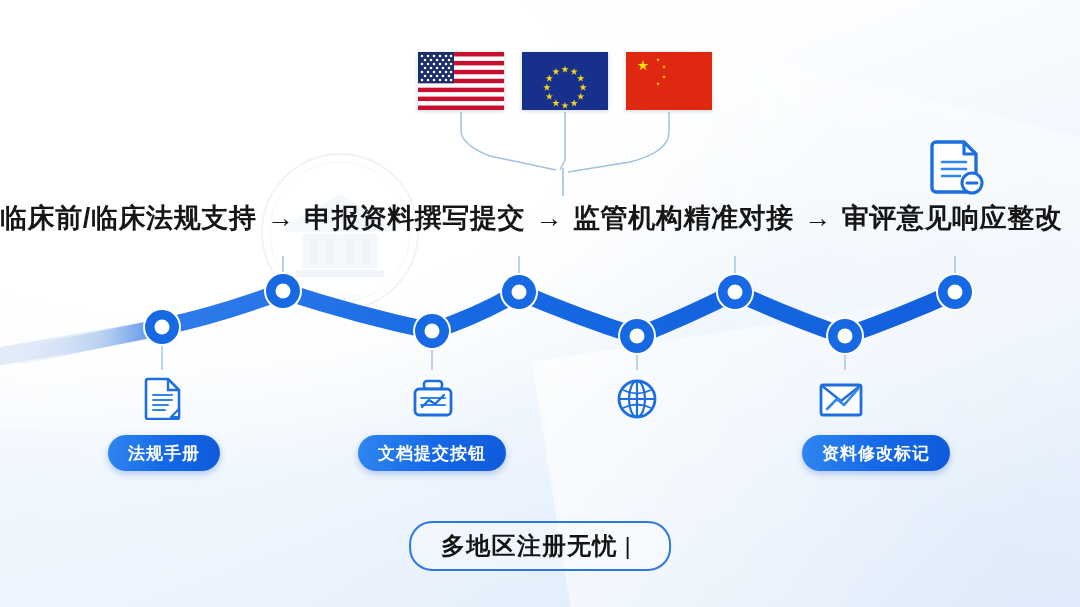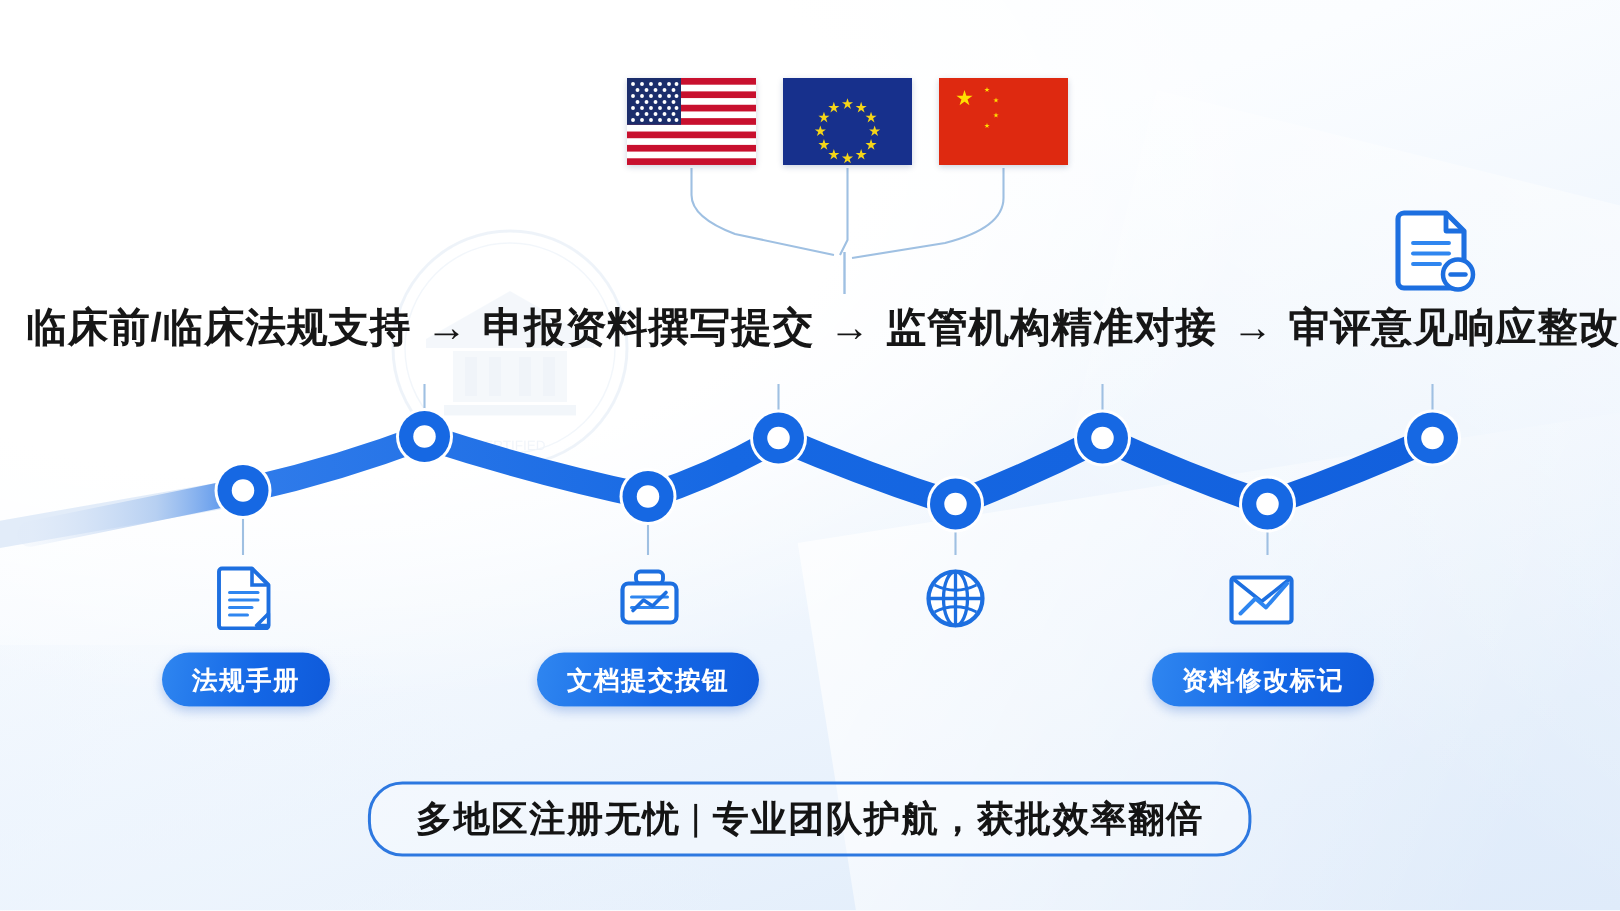--- a/index.html
+++ b/index.html
@@ -77,21 +77,21 @@
   }
   .flag-us  { left: 418px; top: 52px; }
   .flag-eu  { left: 522px; top: 52px; }
   .flag-cn  { left: 626px; top: 52px; }
 
   
   .flow-text {
     position: absolute;
     left: 0; top: 200px;
     width: 1080px;
-    text-align: right;
+    text-align: left;
     font-size: 27px;
     font-weight: 700;
     color: #161616;
     letter-spacing: 0.6px;
     white-space: nowrap;
   }
   .flow-arrow { font-weight: 400; padding: 0 2px; }
 
   
   .doc-topright { position: absolute; left: 930px; top: 138px; }
@@ -393,23 +393,22 @@
     <polyline points="3,3 23,19 43,3" fill="none" stroke="#1d6fe0" stroke-width="2.4" stroke-linejoin="round"></polyline>
     <polyline points="9,27 19,17 26,23 40,7" fill="none" stroke="#2f86f0" stroke-width="2.6" stroke-linecap="round" stroke-linejoin="round"></polyline>
   </svg>
 
   <div class="pill" style="left:358px;top:435px">
     <span>文档提交按钮</span>
   </div>
   <div class="pill" style="left:108px;top:435px">
     <span>法规手册</span>
   </div>
-  <div class="pill" style="left:768px;top:435px">
+  <div class="pill" style="left:802px;top:435px">
     <span>资料修改标记</span>
   </div>
 
   <div class="banner">
     <span>多地区注册无忧</span>
     <span class="sep">|</span>
-    <span>专业团队护航，获批效率翻倍</span>
   </div>
 
 </div>
 
 </body></html>

